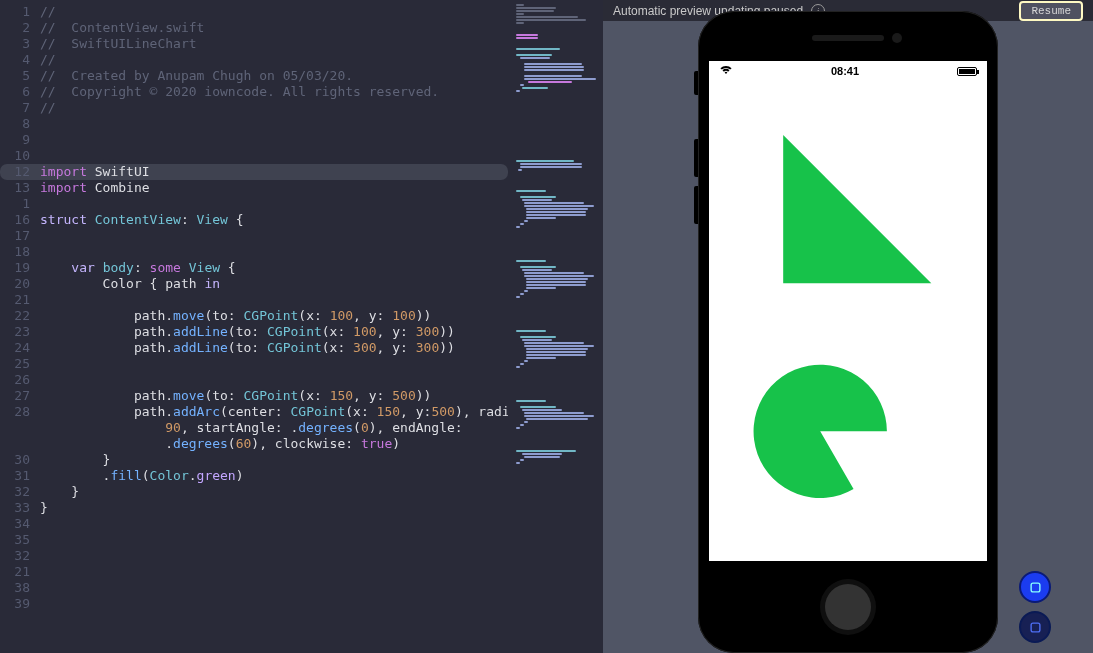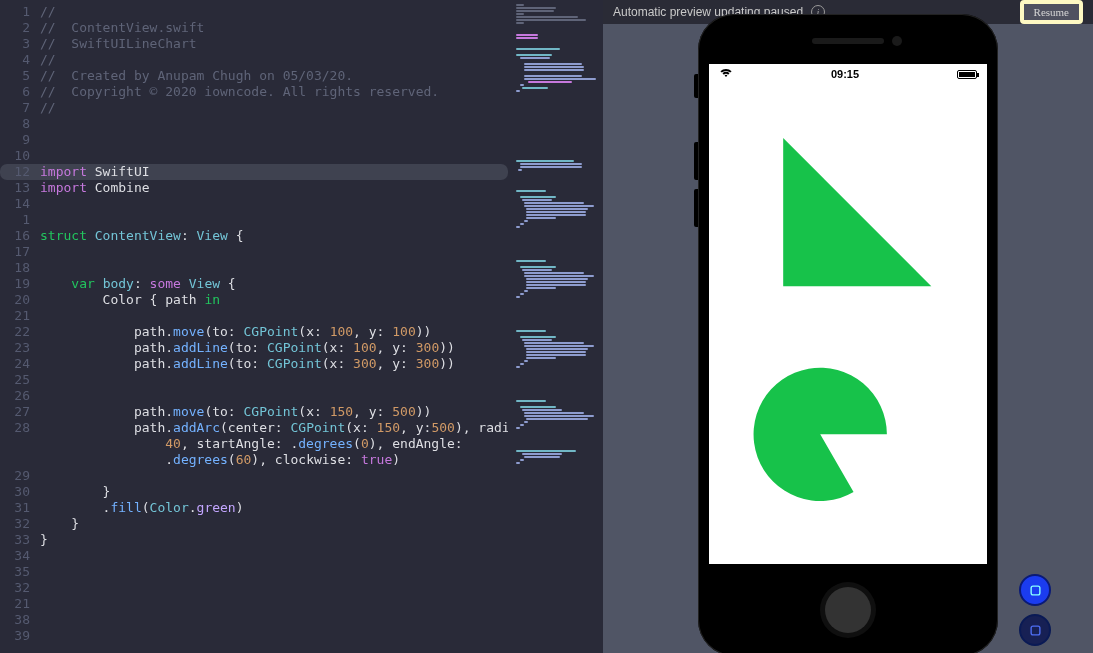--- a/index.html
+++ b/index.html
@@ -33,21 +33,21 @@
     color:#555a70;
     user-select:none;
   }
   .code {
     flex:1;
     color:#dedfe4;
   }
   .line.highlight { background:#3f4250;border-radius:7px; }
   .tok-comment { color:#5f6478; }
   .tok-keyword-pink { color:#c678dd; }
-  .tok-keyword-red  { color:#22c55e; }
+  .tok-keyword-red  { color:#c4b5fd; }
   .tok-type-blue    { color:#73c5d7; }
   .tok-ident-cyan   { color:#73c5d7; }
   .tok-property     { color:#c3a6ff; }
   .tok-func         { color:#74b2ff; }
   .tok-num          { color:#d19a66; }
   .tok-text         { color:#dedfe4; }
 
   
   .minimap {
     flex:0 0 95px;
@@ -82,26 +82,26 @@
   .info-icon {
     width:14px; height:14px; border:1px solid #9a9a9a;
     border-radius:50%;
     display:inline-flex; align-items:center; justify-content:center;
     font-size:9px; font-style:italic; color:#b0b0b0;
     font-family:Georgia,serif;
   }
   .resume-btn {
     margin-left:auto;
     background:#4f5160;
-    border:4px solid #fef9c3;
+    border:2px solid #fef9c3;
     color:#d5d5d5;
     font-size:11px;
     padding:2px 10px;
     border-radius:4px;
-    font-family:Liberation Serif, serif;
+    font-family:Liberation Mono, monospace;
   }
   .preview-body {
     flex:1;
     display:flex;
     justify-content:center;
     align-items:flex-start;
     padding:0 0 0 0;
     position:relative;
   }
   
@@ -176,38 +176,36 @@
       <div class="line"><div class="gutter">3</div><div class="code"><span class="tok-comment">//  SwiftUILineChart</span></div></div>
       <div class="line"><div class="gutter">4</div><div class="code"><span class="tok-comment">//</span></div></div>
       <div class="line"><div class="gutter">5</div><div class="code"><span class="tok-comment">//  Created by Anupam Chugh on 05/03/20.</span></div></div>
       <div class="line"><div class="gutter">6</div><div class="code"><span class="tok-comment">//  Copyright © 2020 iowncode. All rights reserved.</span></div></div>
       <div class="line"><div class="gutter">7</div><div class="code"><span class="tok-comment">//</span></div></div>
       <div class="line"><div class="gutter">8</div><div class="code"></div></div>
       <div class="line"><div class="gutter">9</div><div class="code"></div></div>
       <div class="line"><div class="gutter">10</div><div class="code"></div></div>
       <div class="line highlight"><div class="gutter">12</div><div class="code"><span class="tok-keyword-pink">import</span><span class="tok-text"> SwiftUI</span></div></div>
       <div class="line"><div class="gutter">13</div><div class="code"><span class="tok-keyword-pink">import</span><span class="tok-text"> Combine</span></div></div>
-      <div class="line"><div class="gutter">14</div><div class="code"></div></div>
       <div class="line"><div class="gutter">1</div><div class="code"></div></div>
       <div class="line"><div class="gutter">16</div><div class="code"><span class="tok-keyword-red">struct</span><span class="tok-text"> </span><span class="tok-type-blue">ContentView</span><span class="tok-text">: </span><span class="tok-ident-cyan">View</span><span class="tok-text"> {</span></div></div>
       <div class="line"><div class="gutter">17</div><div class="code"></div></div>
       <div class="line"><div class="gutter">18</div><div class="code"></div></div>
       <div class="line"><div class="gutter">19</div><div class="code"><span class="tok-text">    </span><span class="tok-keyword-red">var</span><span class="tok-text"> </span><span class="tok-ident-cyan">body</span><span class="tok-text">: </span><span class="tok-keyword-pink">some</span><span class="tok-text"> </span><span class="tok-ident-cyan">View</span><span class="tok-text"> {</span></div></div>
       <div class="line"><div class="gutter">20</div><div class="code"><span class="tok-text">        Color { path </span><span class="tok-keyword-red">in</span></div></div>
       <div class="line"><div class="gutter">21</div><div class="code"></div></div>
       <div class="line"><div class="gutter">22</div><div class="code"><span class="tok-text">            path.</span><span class="tok-func">move</span><span class="tok-text">(to: </span><span class="tok-type-blue">CGPoint</span><span class="tok-text">(x: </span><span class="tok-num">100</span><span class="tok-text">, y: </span><span class="tok-num">100</span><span class="tok-text">))</span></div></div>
       <div class="line"><div class="gutter">23</div><div class="code"><span class="tok-text">            path.</span><span class="tok-func">addLine</span><span class="tok-text">(to: </span><span class="tok-type-blue">CGPoint</span><span class="tok-text">(x: </span><span class="tok-num">100</span><span class="tok-text">, y: </span><span class="tok-num">300</span><span class="tok-text">))</span></div></div>
       <div class="line"><div class="gutter">24</div><div class="code"><span class="tok-text">            path.</span><span class="tok-func">addLine</span><span class="tok-text">(to: </span><span class="tok-type-blue">CGPoint</span><span class="tok-text">(x: </span><span class="tok-num">300</span><span class="tok-text">, y: </span><span class="tok-num">300</span><span class="tok-text">))</span></div></div>
       <div class="line"><div class="gutter">25</div><div class="code"></div></div>
       <div class="line"><div class="gutter">26</div><div class="code"></div></div>
       <div class="line"><div class="gutter">27</div><div class="code"><span class="tok-text">            path.</span><span class="tok-func">move</span><span class="tok-text">(to: </span><span class="tok-type-blue">CGPoint</span><span class="tok-text">(x: </span><span class="tok-num">150</span><span class="tok-text">, y: </span><span class="tok-num">500</span><span class="tok-text">))</span></div></div>
       <div class="line"><div class="gutter">28</div><div class="code"><span class="tok-text">            path.</span><span class="tok-func">addArc</span><span class="tok-text">(center: </span><span class="tok-type-blue">CGPoint</span><span class="tok-text">(x: </span><span class="tok-num">150</span><span class="tok-text">, y:</span><span class="tok-num">500</span><span class="tok-text">), radius:</span></div></div>
-      <div class="line"><div class="gutter"></div><div class="code"><span class="tok-text">                </span><span class="tok-num">40</span><span class="tok-text">, startAngle: .</span><span class="tok-func">degrees</span><span class="tok-text">(</span><span class="tok-num">0</span><span class="tok-text">), endAngle:</span></div></div>
+      <div class="line"><div class="gutter"></div><div class="code"><span class="tok-text">                </span><span class="tok-num">90</span><span class="tok-text">, startAngle: .</span><span class="tok-func">degrees</span><span class="tok-text">(</span><span class="tok-num">0</span><span class="tok-text">), endAngle:</span></div></div>
       <div class="line"><div class="gutter"></div><div class="code"><span class="tok-text">                .</span><span class="tok-func">degrees</span><span class="tok-text">(</span><span class="tok-num">60</span><span class="tok-text">), clockwise: </span><span class="tok-keyword-pink">true</span><span class="tok-text">)</span></div></div>
-      <div class="line"><div class="gutter">29</div><div class="code"></div></div>
       <div class="line"><div class="gutter">30</div><div class="code"><span class="tok-text">        }</span></div></div>
       <div class="line"><div class="gutter">31</div><div class="code"><span class="tok-text">        .</span><span class="tok-func">fill</span><span class="tok-text">(</span><span class="tok-type-blue">Color</span><span class="tok-text">.</span><span class="tok-property">green</span><span class="tok-text">)</span></div></div>
       <div class="line"><div class="gutter">32</div><div class="code"><span class="tok-text">    }</span></div></div>
       <div class="line"><div class="gutter">33</div><div class="code"><span class="tok-text">}</span></div></div>
       <div class="line"><div class="gutter">34</div><div class="code"></div></div>
       <div class="line"><div class="gutter">35</div><div class="code"></div></div>
       <div class="line"><div class="gutter">32</div><div class="code"></div></div>
       <div class="line"><div class="gutter">21</div><div class="code"></div></div>
       <div class="line"><div class="gutter">38</div><div class="code"></div></div>
       <div class="line"><div class="gutter">39</div><div class="code"></div></div>
@@ -331,21 +329,21 @@
       <div class="side-btn sb1"></div>
       <div class="side-btn sb2"></div>
       <div class="side-btn sb3"></div>
       <div class="screen">
         <div class="status-bar">
           <span>
             <svg width="14" height="10" viewBox="0 0 14 10">
                 <path d="M7 9 L8.4 7.4 A2 2 0 0 0 5.6 7.4 Z M3.5 5.3 A5 5 0 0 1 10.5 5.3 L9.1 6.7 A3 3 0 0 0 4.9 6.7 Z M1.4 3.2 A8 8 0 0 1 12.6 3.2 L11.2 4.6 A6 6 0 0 0 2.8 4.6 Z" fill="#000"></path>
               </svg>
           </span>
-          <span style="font-weight:600">09:15</span>
+          <span style="font-weight:600">08:41</span>
           <span class="battery">
               <span class="fill"></span>
             </span>
         </div>
         
         <svg width="278" height="500" viewBox="0 0 375 675">
           <path class="shape" d="M100 100 L100 300 L300 300 Z"></path>
           <path class="shape" d="M150 500 L240 500 A90 90 0 1 0 195 577.9 Z"></path>
         </svg>
       </div>

